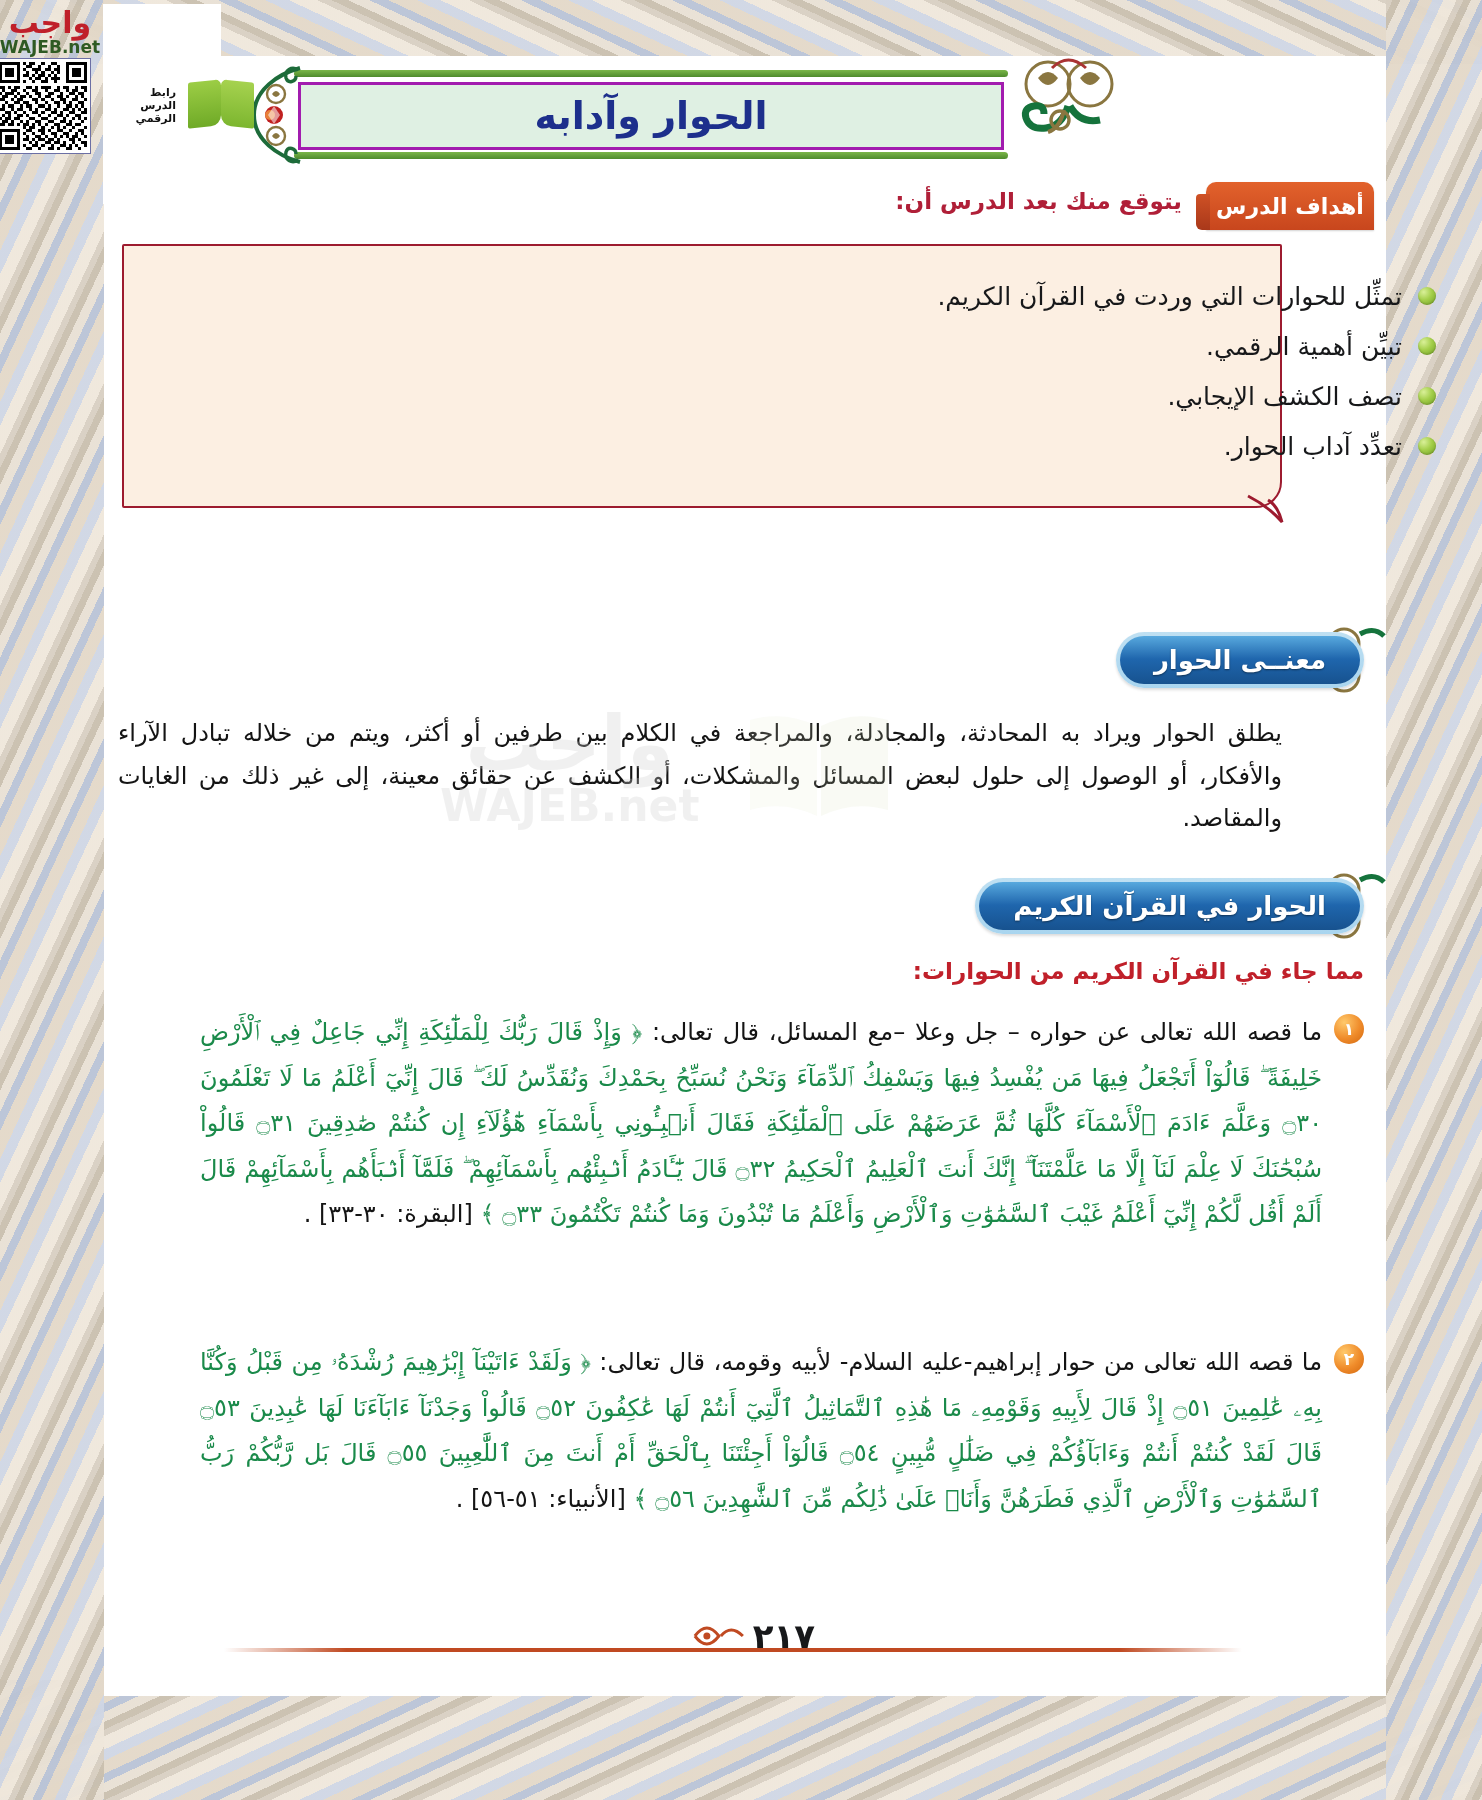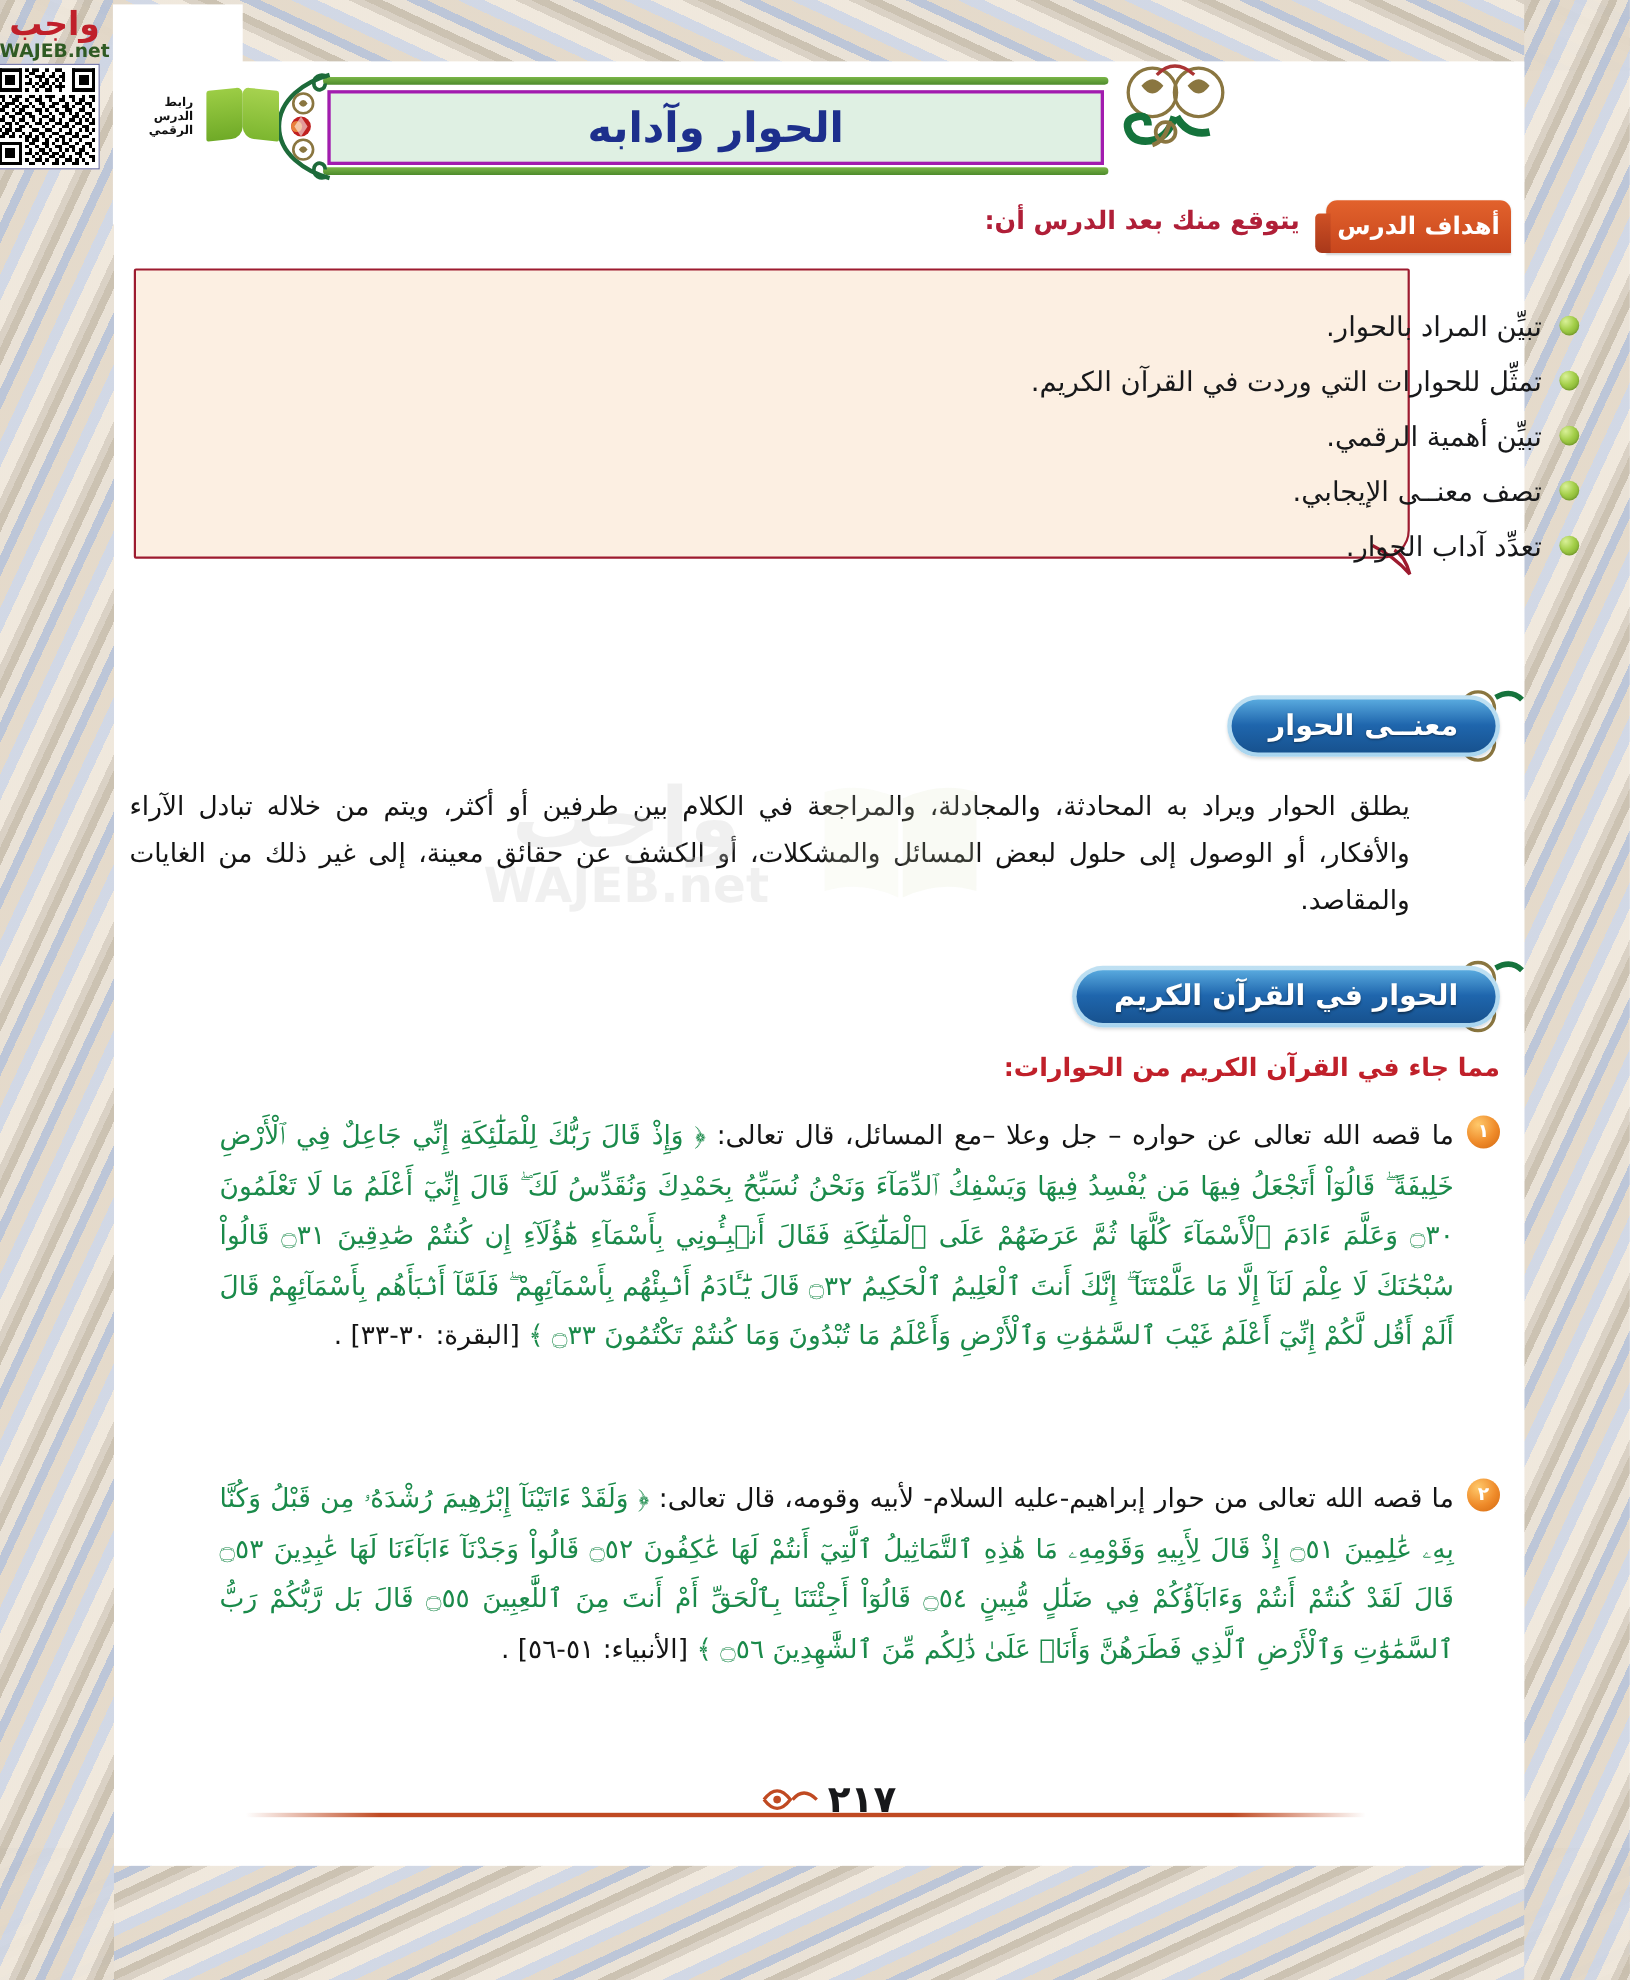--- a/index.html
+++ b/index.html
@@ -443,33 +443,29 @@
   </svg>
 </div>
 <div class="goals-tab">
   <span class="goals-tab-text">أهداف الدرس</span>
 </div>
 <div class="goals-intro">يتوقع منك بعد الدرس أن:</div>
 
 <div class="goals-list">
   <div class="goal-item">
     <span class="goal-bullet"></span>
-    <span class="goal-text">تبيِّن المراد بالحوار.</span>
-  </div>
-  <div class="goal-item">
-    <span class="goal-bullet"></span>
     <span class="goal-text">تمثِّل للحوارات التي وردت في القرآن الكريم.</span>
   </div>
   <div class="goal-item">
     <span class="goal-bullet"></span>
     <span class="goal-text">تبيِّن أهمية الرقمي.</span>
   </div>
   <div class="goal-item">
     <span class="goal-bullet"></span>
-    <span class="goal-text">تصف معنــى الإيجابي.</span>
+    <span class="goal-text">تصف الكشف الإيجابي.</span>
   </div>
   <div class="goal-item">
     <span class="goal-bullet"></span>
     <span class="goal-text">تعدِّد آداب الحوار.</span>
   </div>
 </div>
 
 <div class="watermark">
   <svg class="wm-book" viewBox="0 0 150 118">
     <path d="M6 14 q34 -10 67 6 v90 q-33 -16 -67 -6 z" fill="#e3e9cf"></path>

